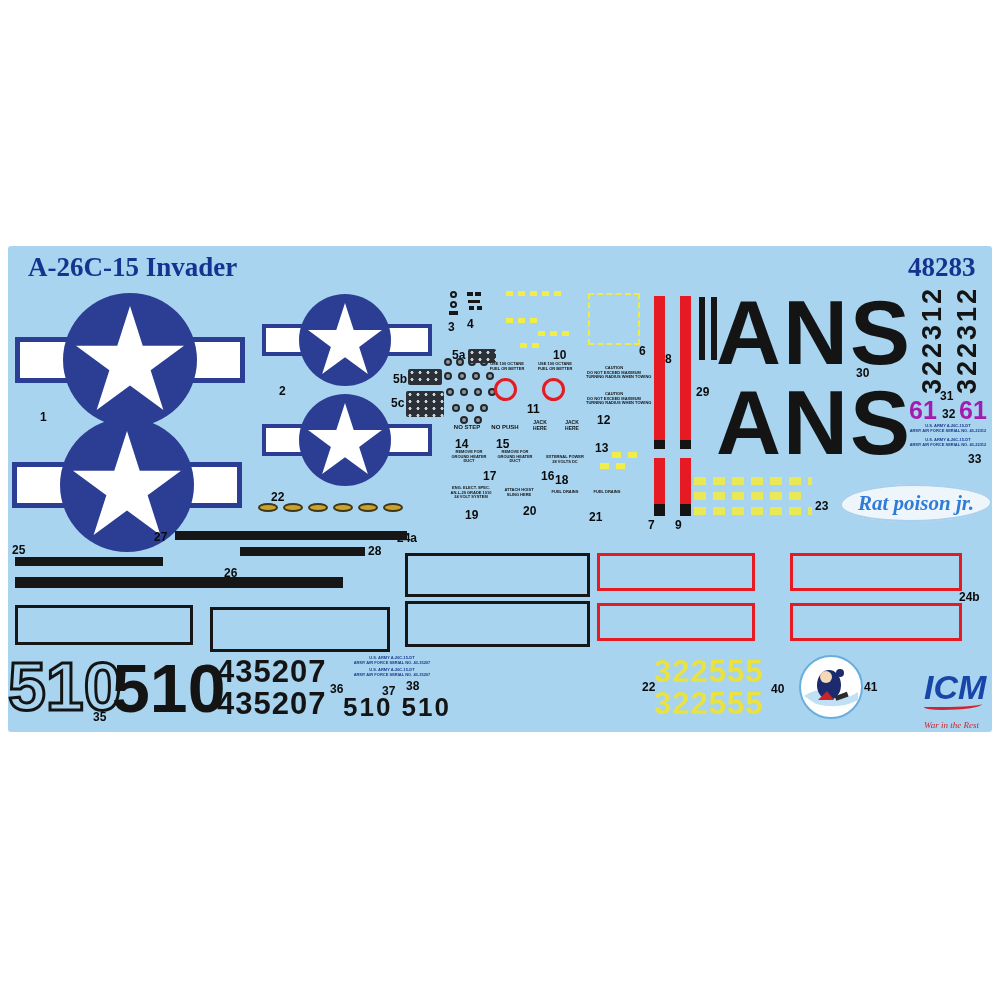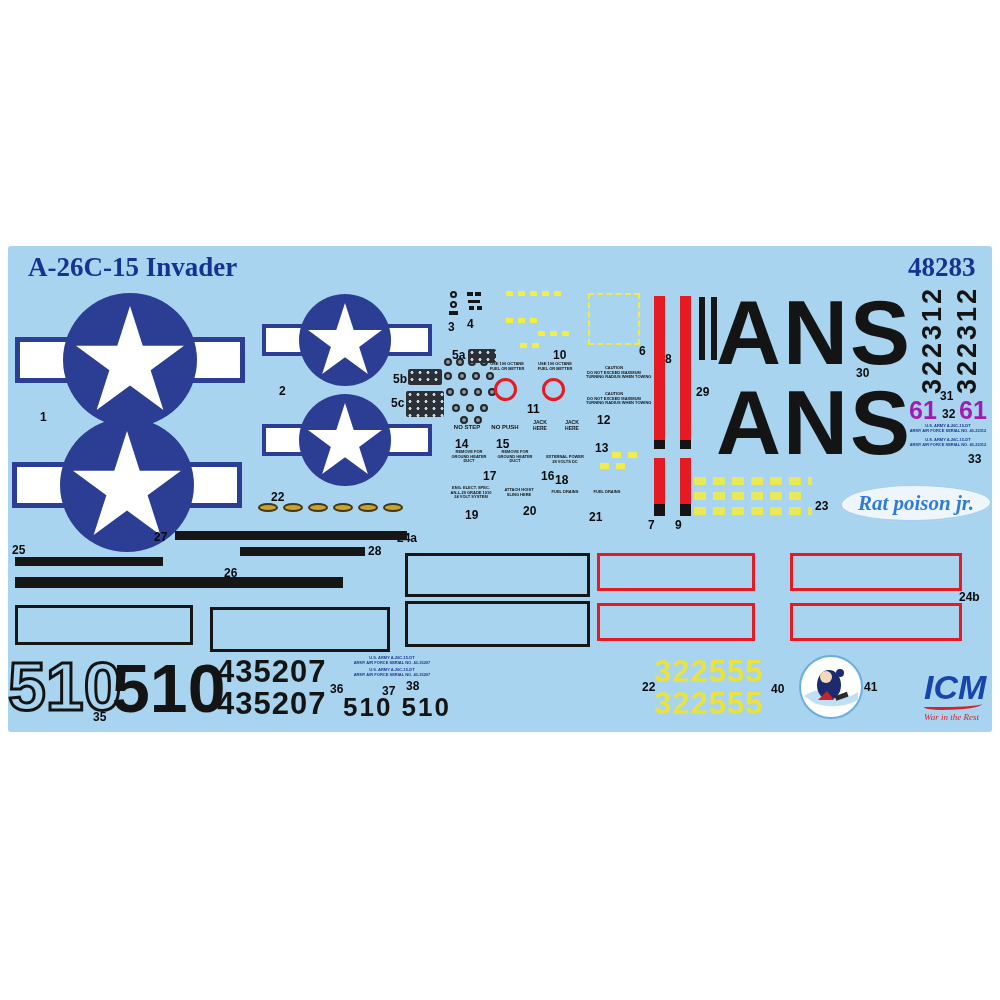--- a/index.html
+++ b/index.html
@@ -53,21 +53,21 @@
 
   .noseart-blob { position:absolute; width:152px; height:38px; background:#eef6fc;
     border-radius:48% 52% 55% 45% / 55% 48% 52% 45%;
     display:flex; align-items:center; justify-content:center;
     box-shadow: inset 0 0 0 2px rgba(110,175,225,0.55); }
   .noseart-blob span { font-family:"Liberation Serif", serif; font-style:italic; font-weight:700;
     font-size:21px; color:#2f7cd8; white-space:nowrap; }
 
   .icm-name { font-size:34px; font-weight:700; font-style:italic; color:#1846a8; line-height:1; }
   .icm-swoosh { width:58px; height:9px; border-bottom:3px solid #d42330; border-radius:0 0 90% 40%; margin-top:-3px; }
-  .icm-slogan { font-family:"Liberation Serif", serif; font-style:italic; font-size:9px; color:#d42330; margin-top:2px; white-space:nowrap; }
+  .icm-slogan { font-family:"Liberation Serif", serif; font-style:italic; font-size:9px; color:#d42330; margin-top:10px; white-space:nowrap; }
 </style>
 </head>
 <body>
 
 <div id="canvas">
 
   <div class="sheet"></div>
 
   <div class="abs title" style="left:28px;top:252px;">A-26C-15 Invader</div>
   <div class="abs title" style="left:908px;top:252px;">48283</div>

